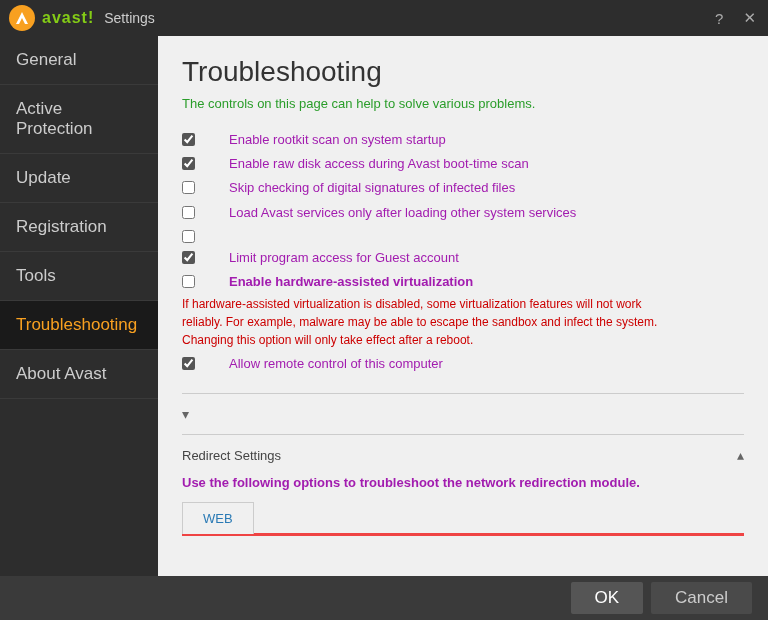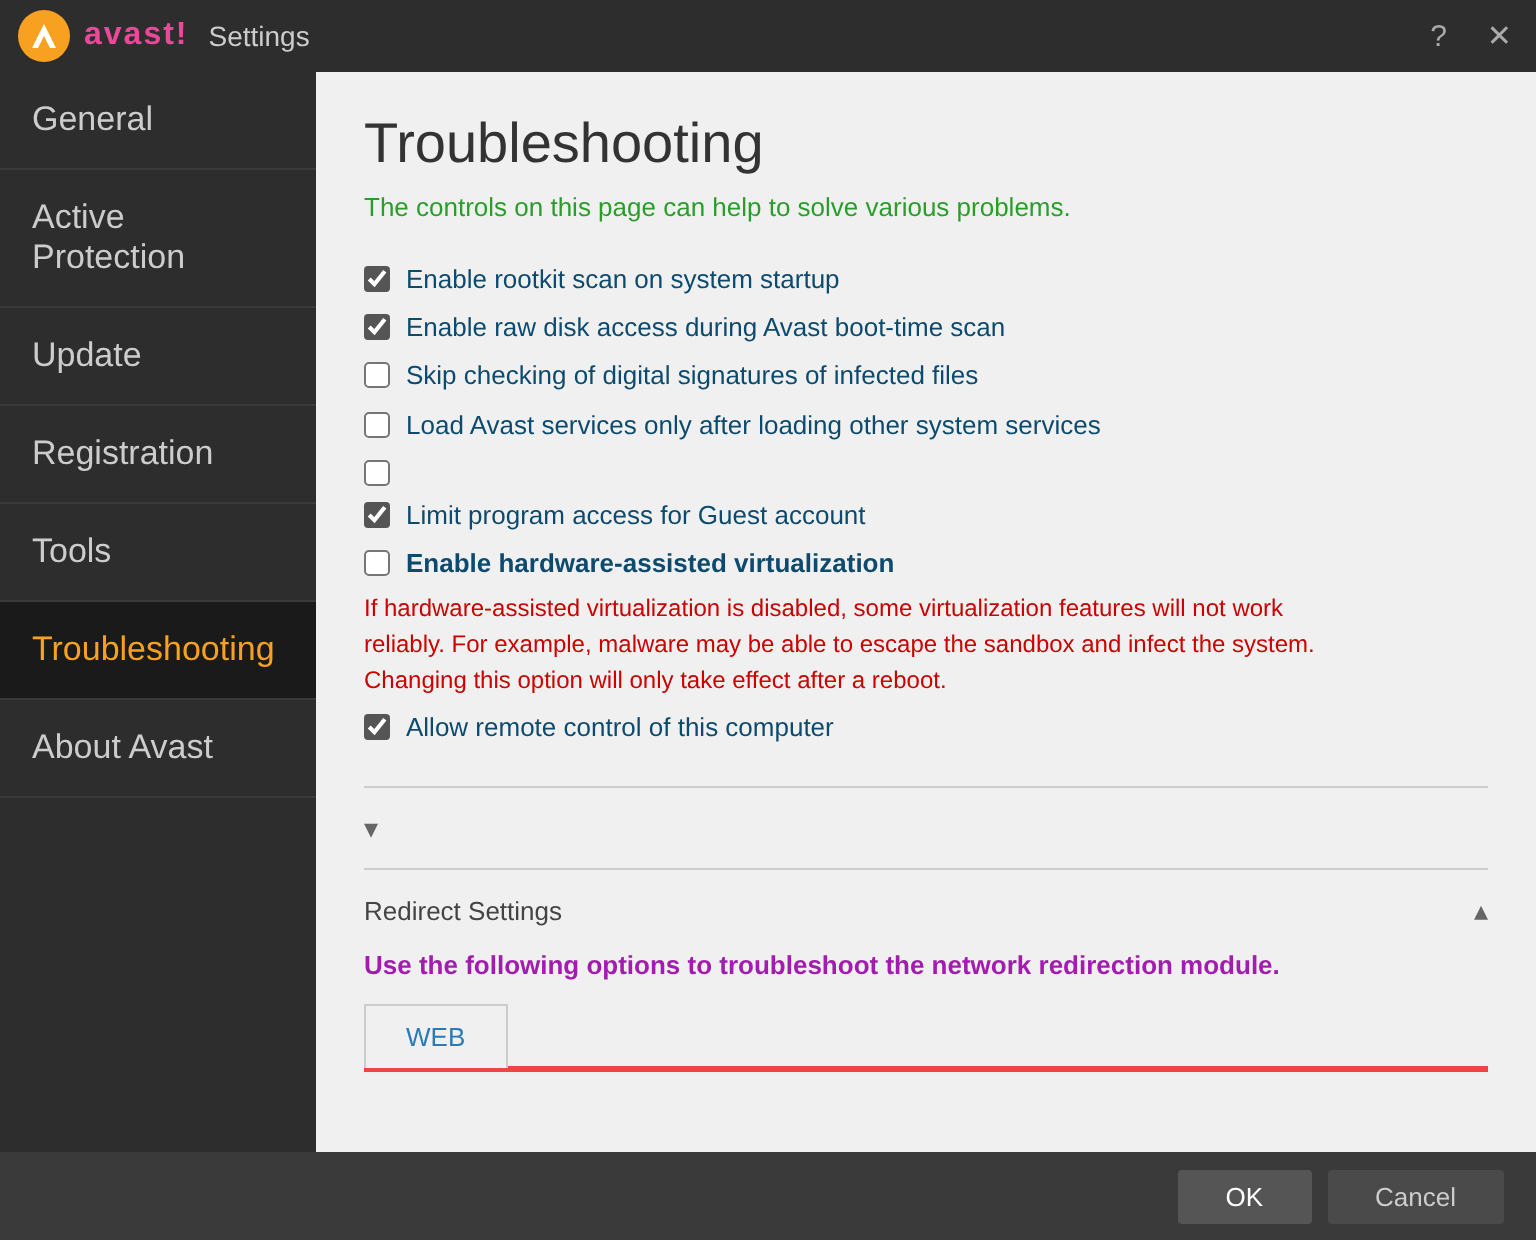--- a/index.html
+++ b/index.html
@@ -130,23 +130,24 @@
     }
 
     .checkbox-row input[type="checkbox"] {
       margin-top: 2px;
       flex-shrink: 0;
       cursor: pointer;
       accent-color: #555;
     }
 
     .checkbox-label {
-      color: #0c4a6e;
+      color: #a21caf;
       font-size: 13px;
       line-height: 1.4;
+      margin-left: 26px;
     }
 
     .checkbox-label.bold { font-weight: 600; }
 
     .warning-text {
       color: #cc0000;
       font-size: 12px;
       line-height: 1.5;
       margin-top: 4px;
       max-width: 500px;
@@ -212,21 +213,21 @@
       display: flex;
       justify-content: flex-end;
       align-items: center;
       padding: 0 16px;
       gap: 8px;
       flex-shrink: 0;
     }
 
     .footer-btn {
       padding: 6px 24px;
-      font-size: 13px;
+      font-size: 17px;
       border: none;
       cursor: pointer;
       border-radius: 2px;
     }
 
     .btn-ok {
       background: #555;
       color: #fff;
     }
 
@@ -240,21 +241,21 @@
 
 <div class="window">
 
   <div class="titlebar">
     <div class="titlebar-logo">
 
       <svg class="avast-logo-icon" viewBox="0 0 28 28">
         <circle cx="14" cy="14" r="13" fill="#f8a020"></circle>
         <path d="M8 20 L14 8 L20 20 L17 20 L14 14 L11 20 Z" fill="white"></path>
       </svg>
-      <span style="color:#ec4899; font-weight:700; font-size:16px; letter-spacing:1px;">avast!</span>
+      <span style="color:#84cc16; font-weight:700; font-size:16px; letter-spacing:1px;">avast!</span>
       <span style="color:#ccc; font-size:14px; margin-left:4px;">Settings</span>
     </div>
     <div class="titlebar-controls">
       <button class="titlebar-btn">?</button>
       <button class="titlebar-btn">✕</button>
     </div>
   </div>
 
   <div class="main-content">
 

